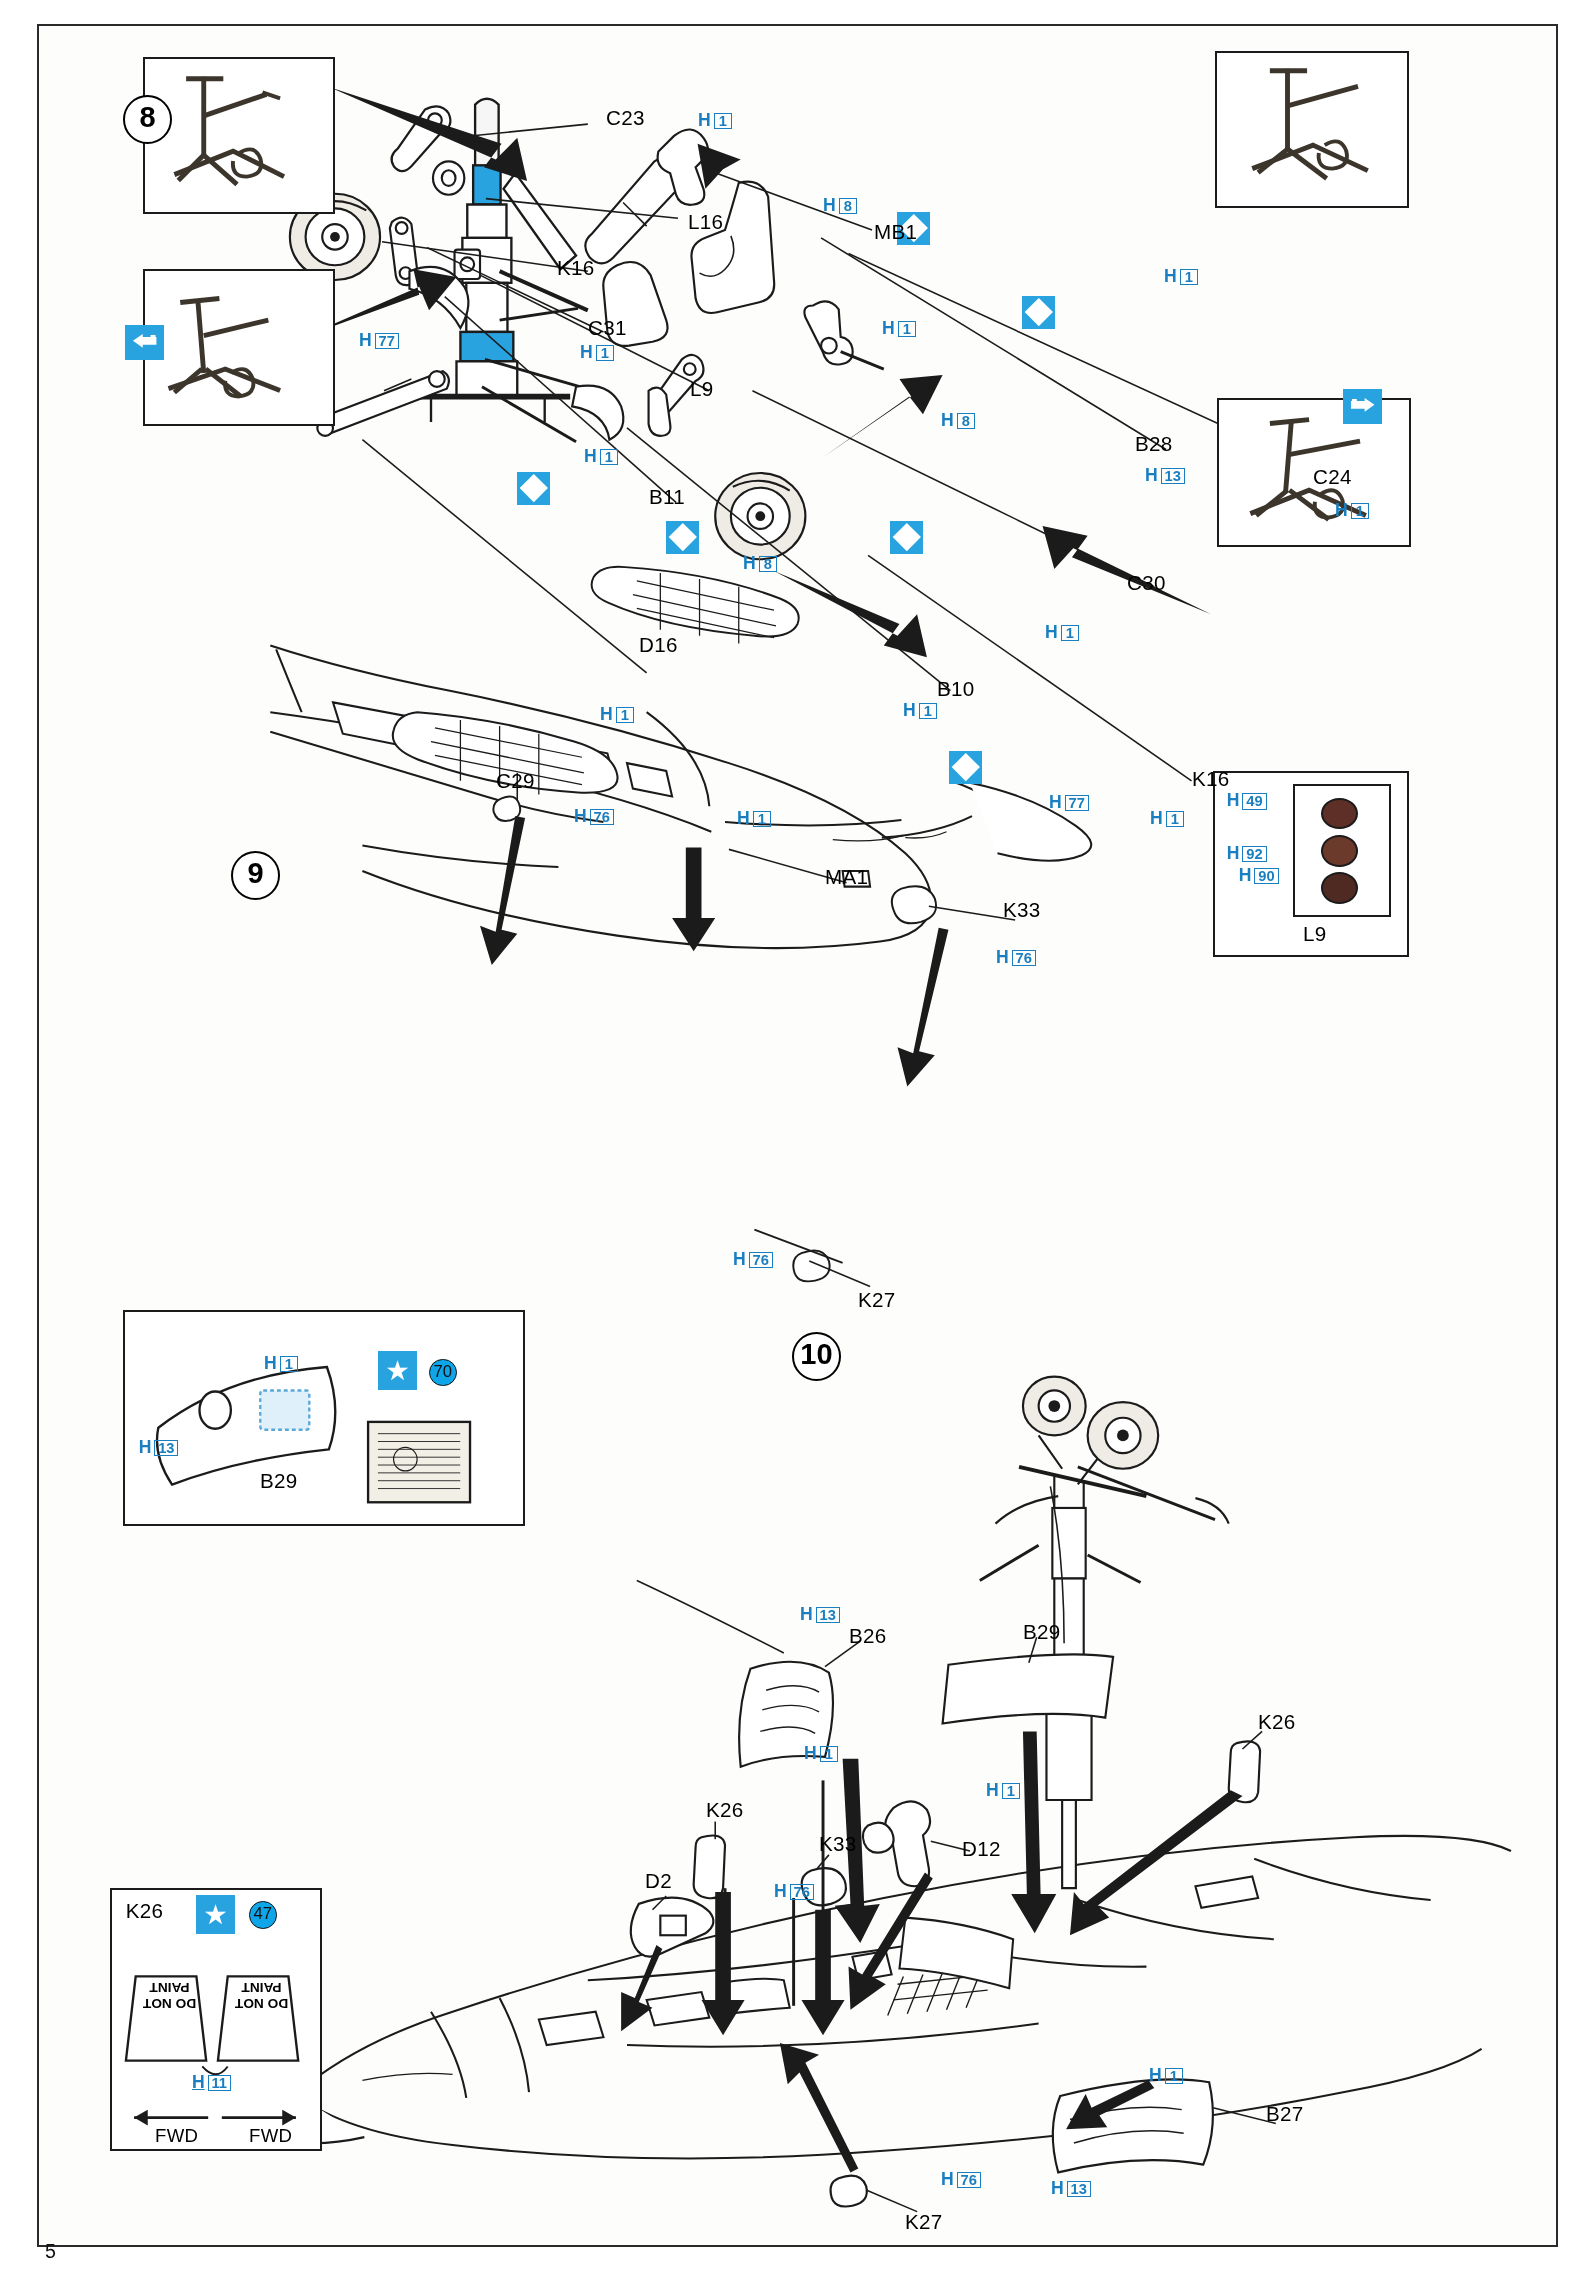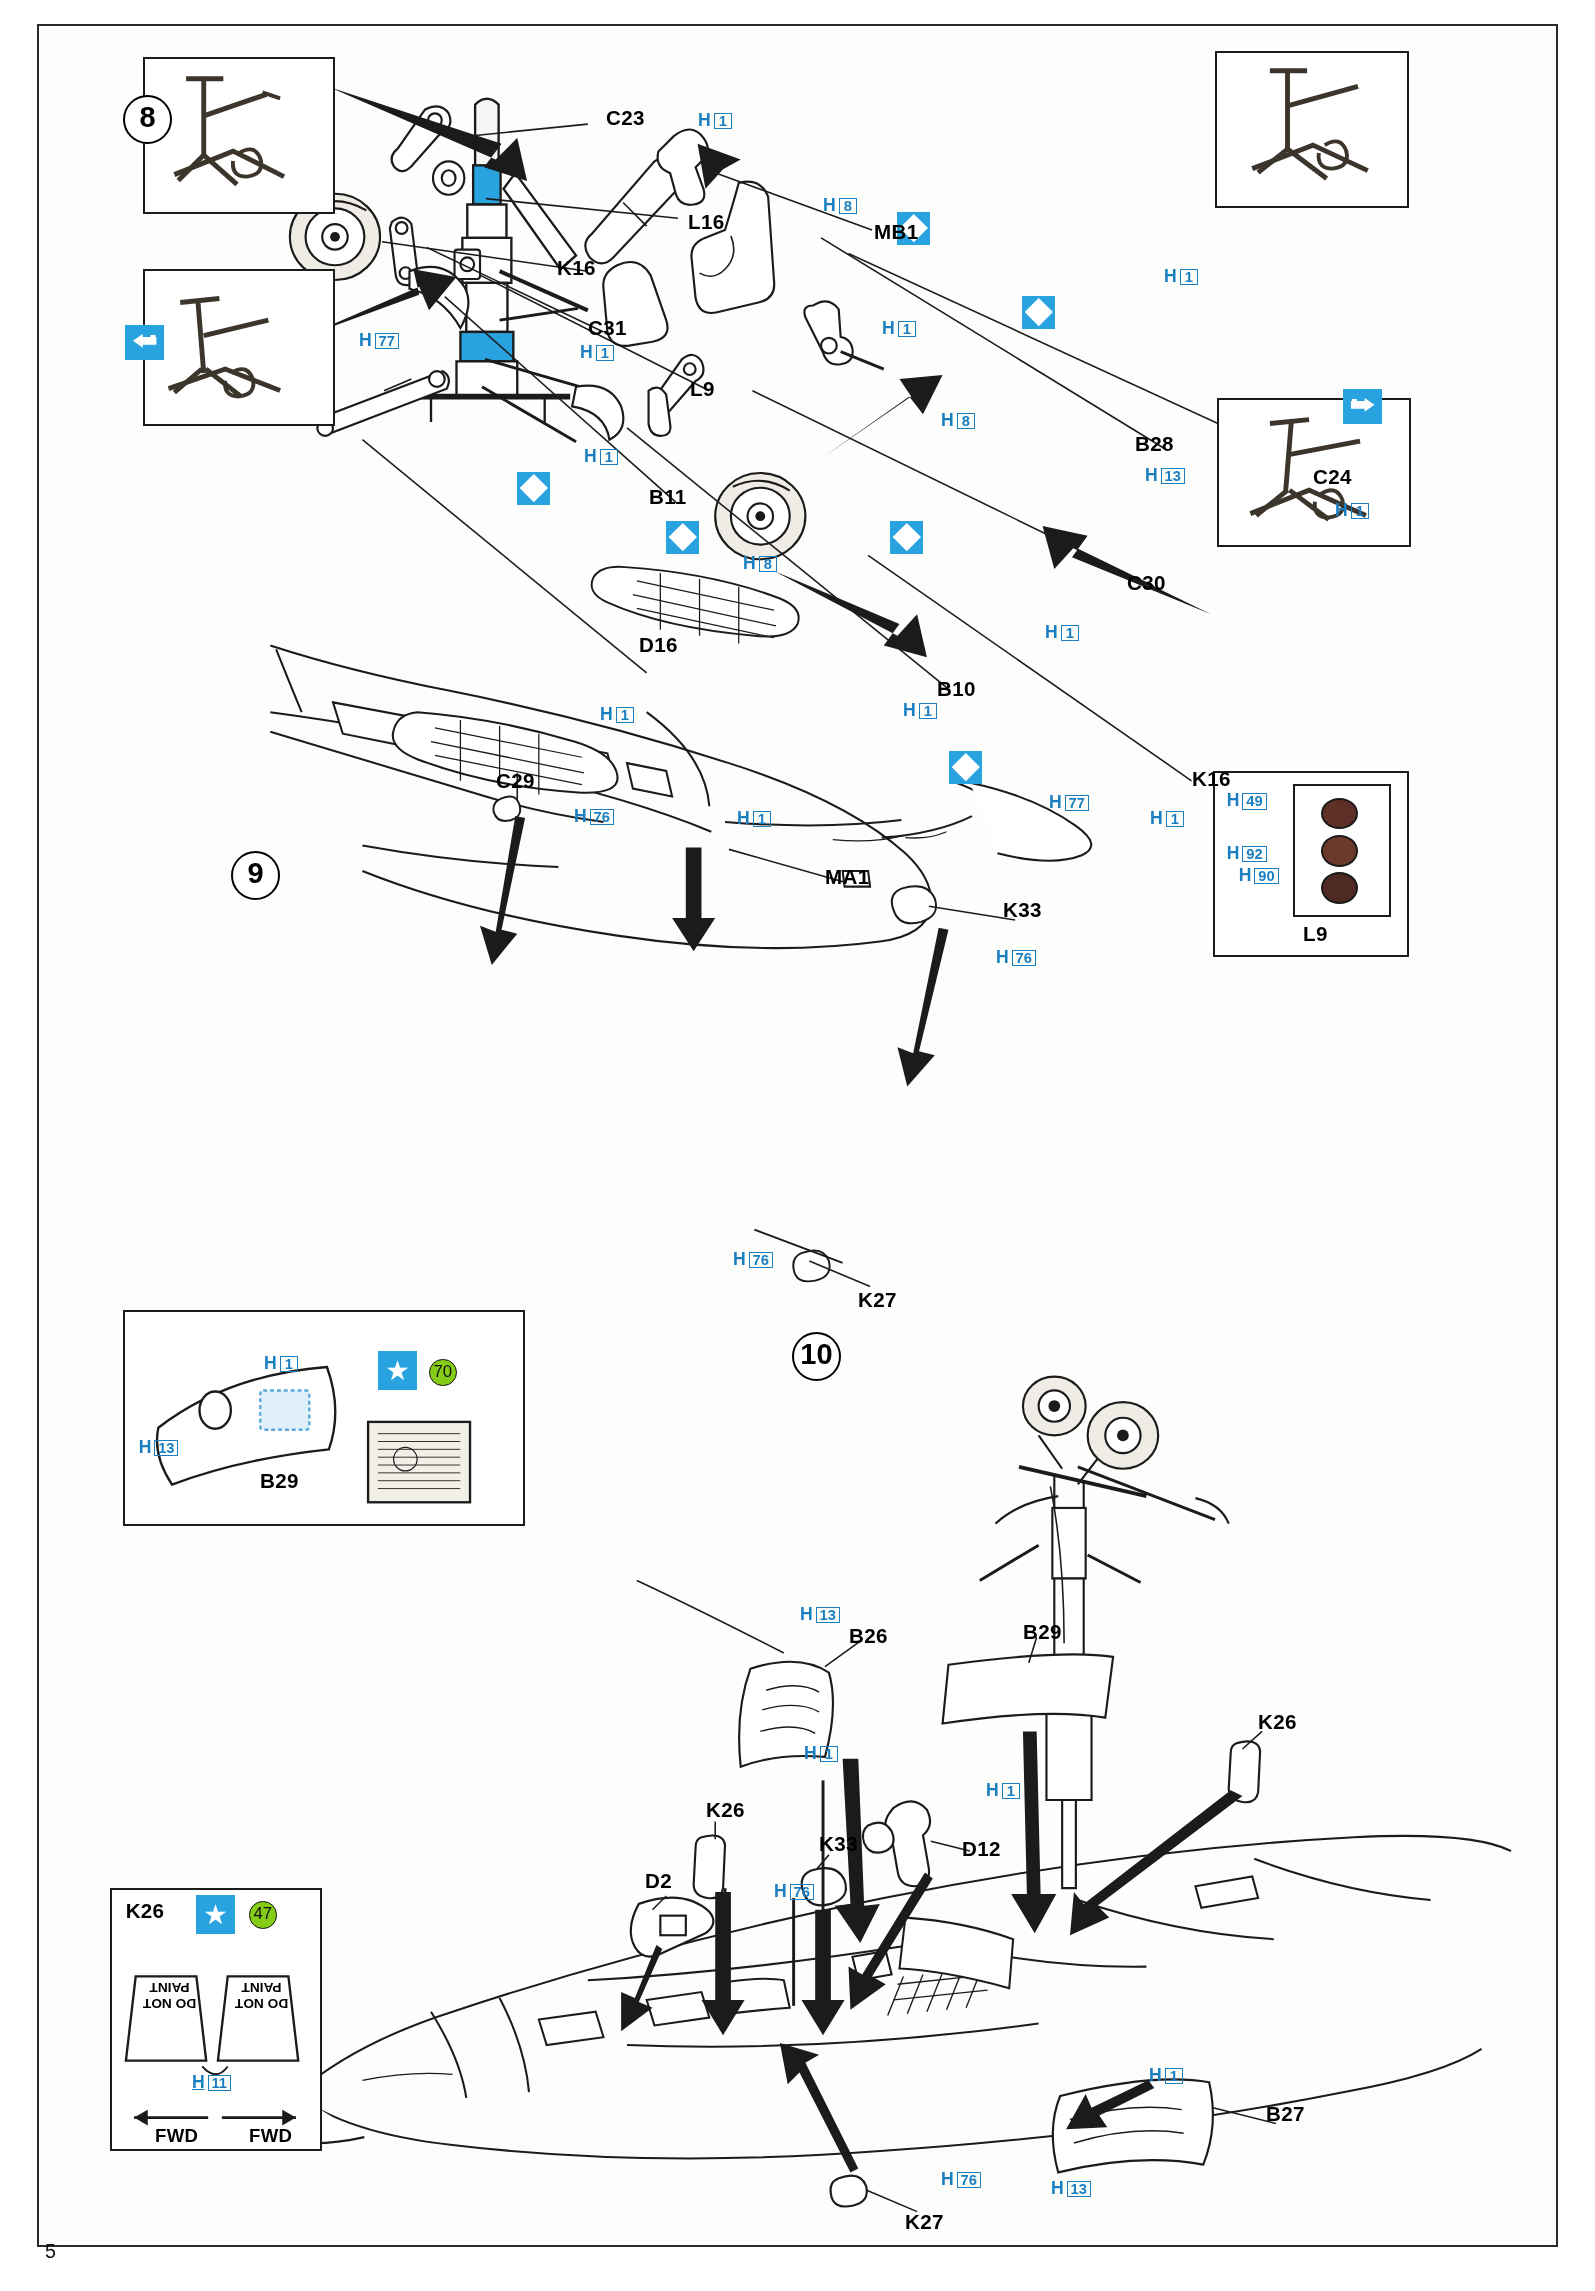--- a/index.html
+++ b/index.html
@@ -30,21 +30,21 @@
   .pgnum {
     position: absolute;
     left: 45px;
     top: 2240px;
     font-size: 19.6px;
     color: #111;
   }
   
   .lbl {
     position: absolute;
-    font-weight: bold;
+    font-weight: normal;
     font-size: 20.6px;
     color: #000;
     white-space: nowrap;
     letter-spacing: 0.3px;
   }
   .lbl.sm { font-size: 18.6px; }
   .paint {
     position: absolute;
     white-space: nowrap;
     font-size: 17.6px;
@@ -118,21 +118,21 @@
     text-align: center;
   }
   .circnum {
     position: absolute;
     font-size: 16.7px;
     border: 1.6px solid #111;
     border-radius: 50%;
     width: 25.5px; height: 25.5px;
     line-height: 23.5px;
     text-align: center;
-    background: #84cc16;
+    background: #0ea5e9;
     color: #111;
   }
   svg { display: block; }
   .ov { position: absolute; left: 0; top: 0; pointer-events: none; }
 </style>
 </head>
 <body>
 
 <div id="page">
   <div id="sheet">

